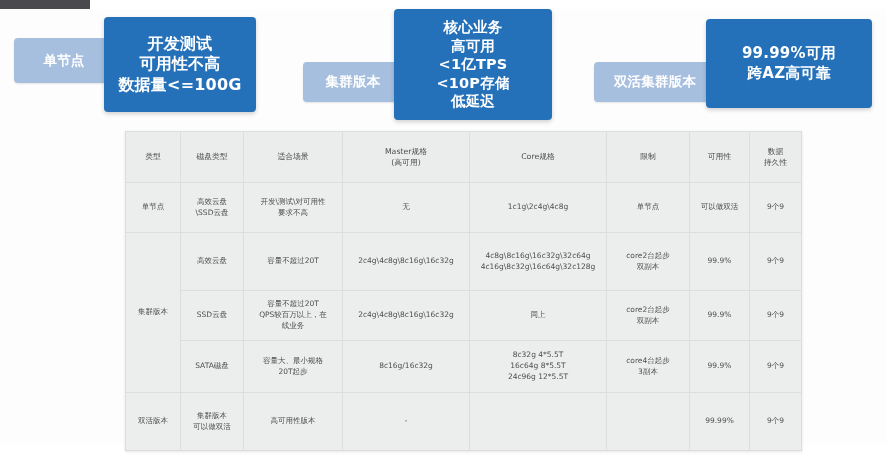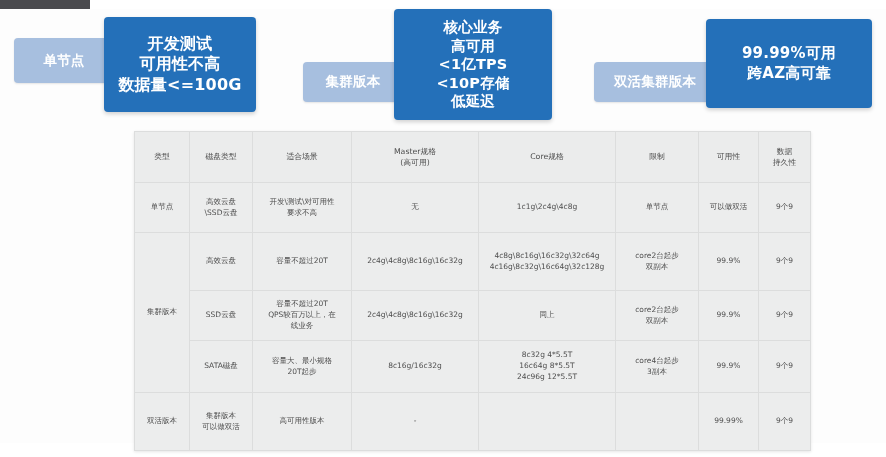--- a/index.html
+++ b/index.html
@@ -68,21 +68,21 @@
   #card-solid-2 { left: 394px; top: 0px;   width: 158px; height: 111px;
                   font-size: 14.5px; }
 
   #card-pale-3  { left: 594px; top: 53px;  width: 122px; height: 40px; }
   #card-solid-3 { left: 706px; top: 10px;  width: 166px; height: 89px;
                   font-size: 15px; }
 
   
   #spec-table {
     position: absolute;
-    left: 134px;
+    left: 125px;
     top: 122px;
     width: 646px;
     border-collapse: collapse;
     table-layout: fixed;
     background: #0f766e;
     box-shadow: 0 1px 3px rgba(0,0,0,.10);
   }
   #spec-table td, #spec-table th {
     border: 1px solid #dcdddd;
     color: #4d4d4d;

